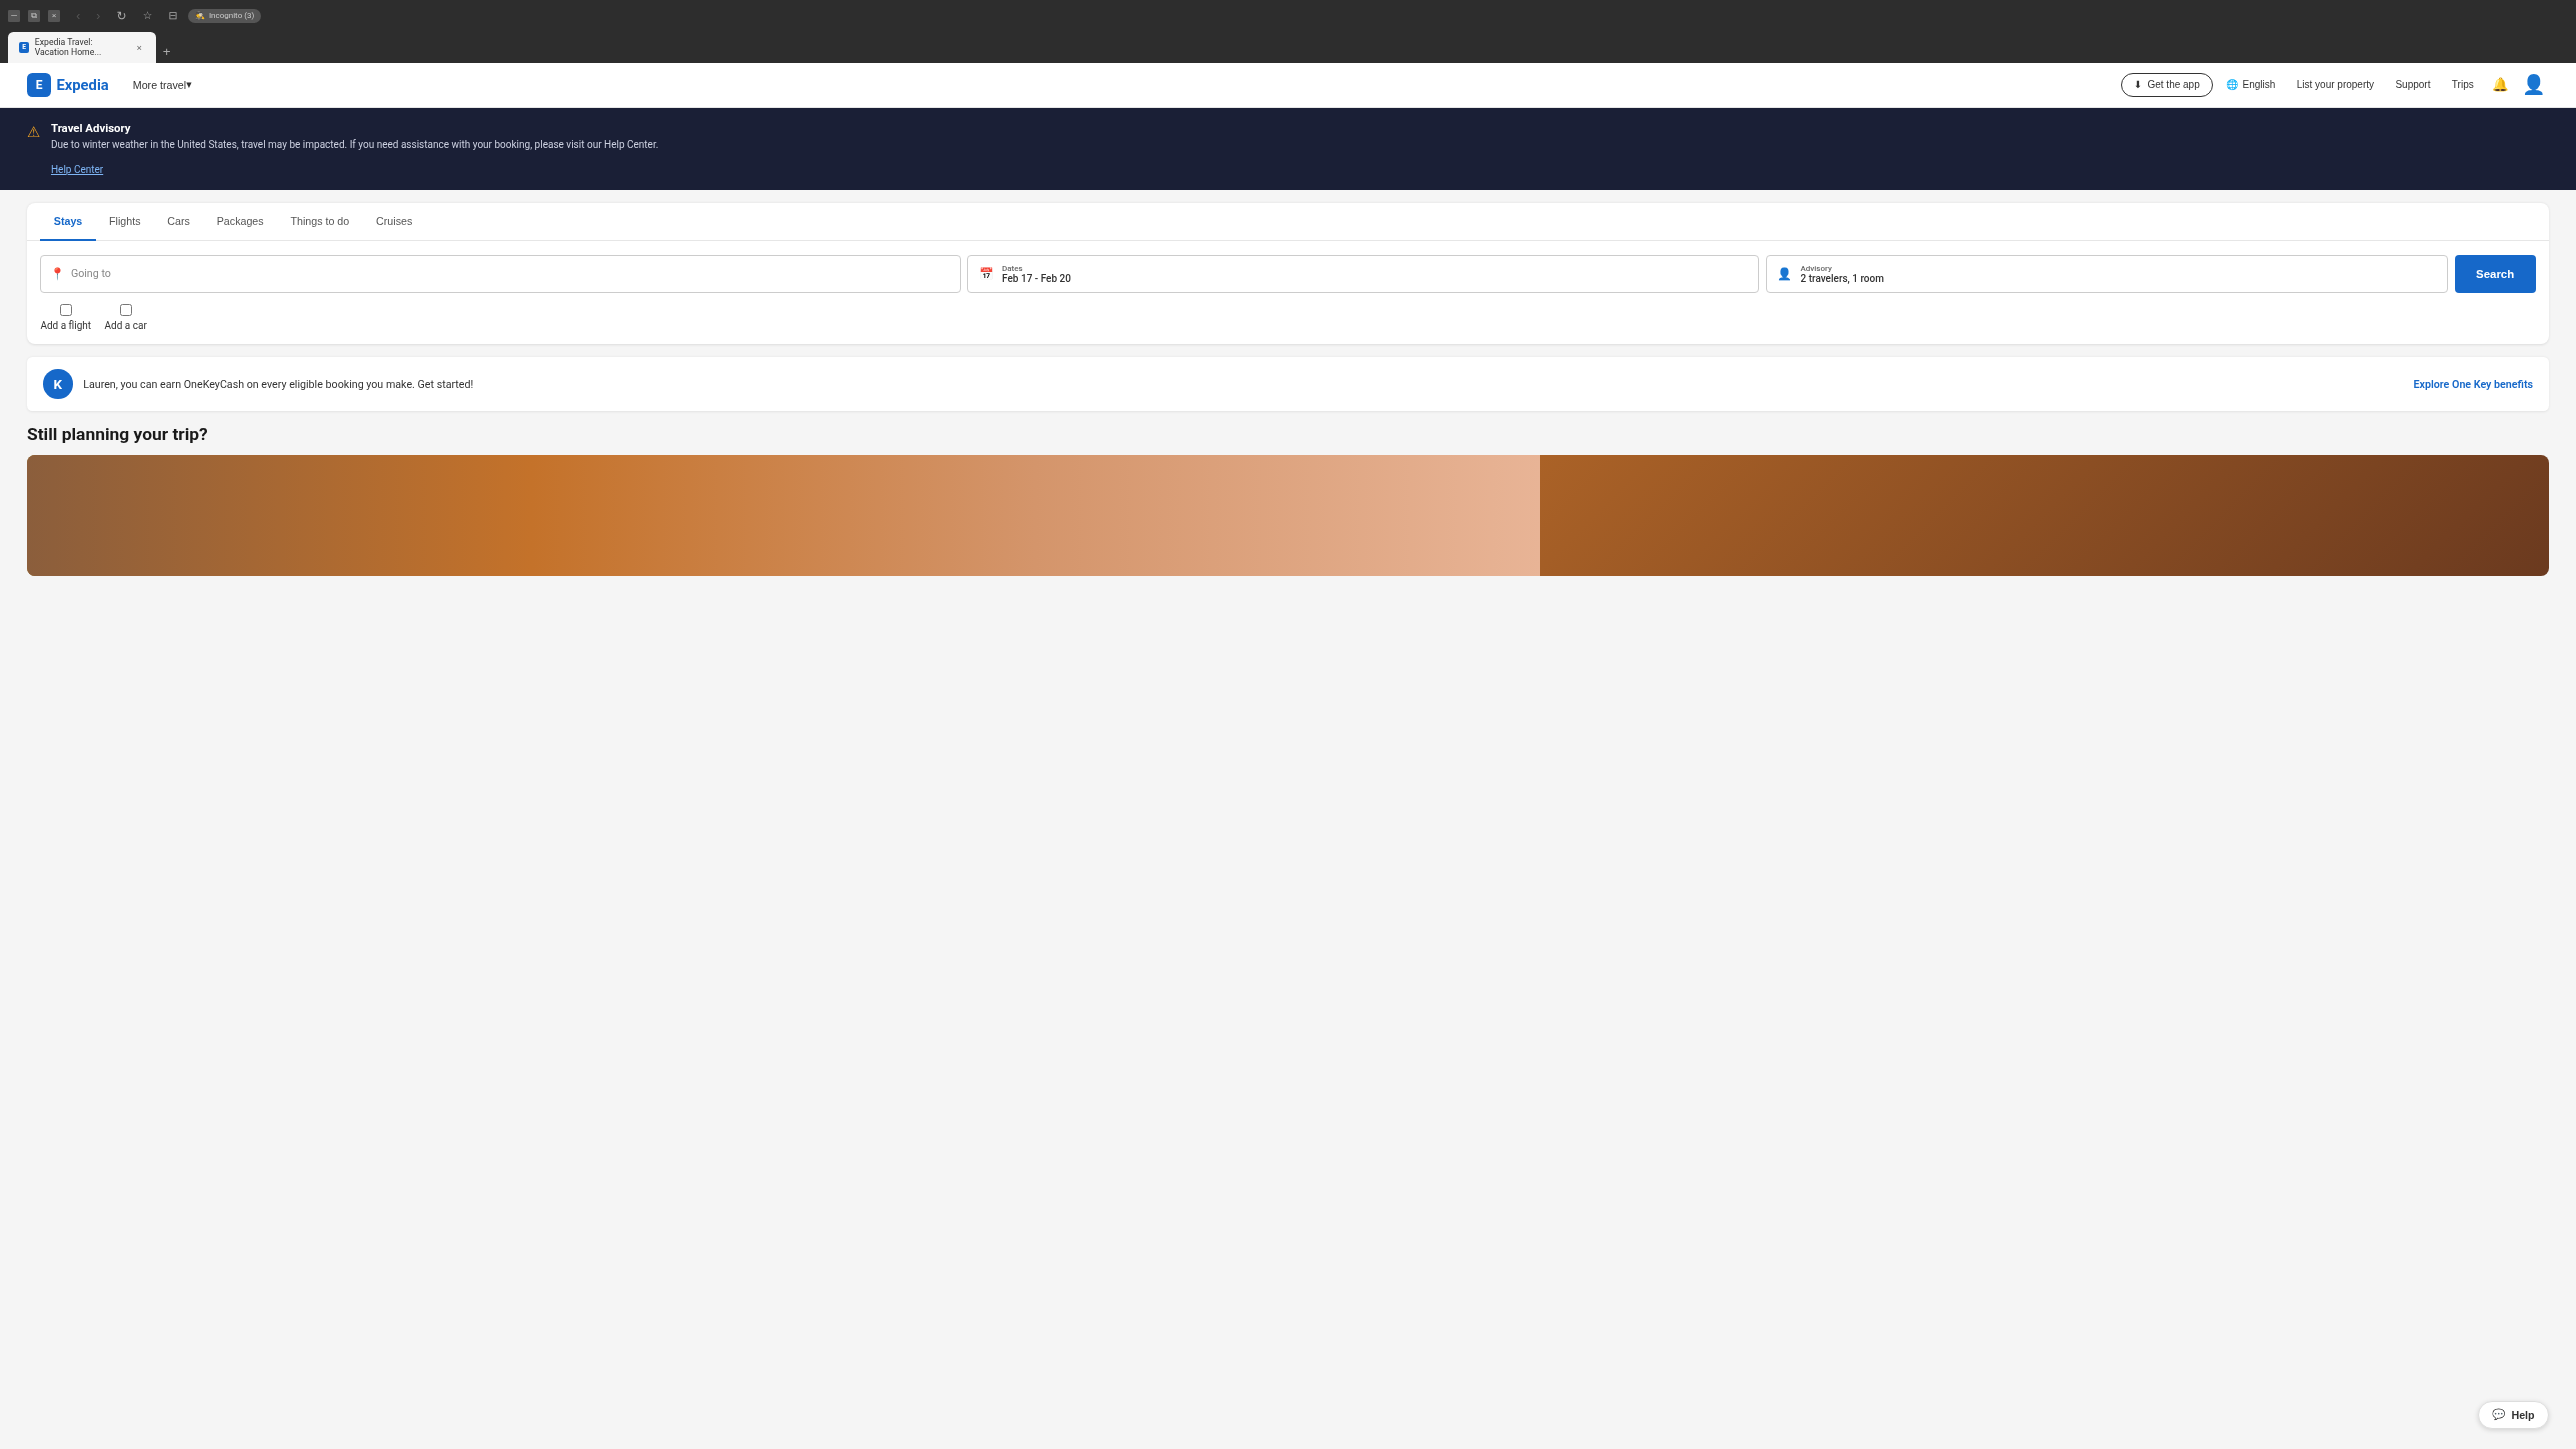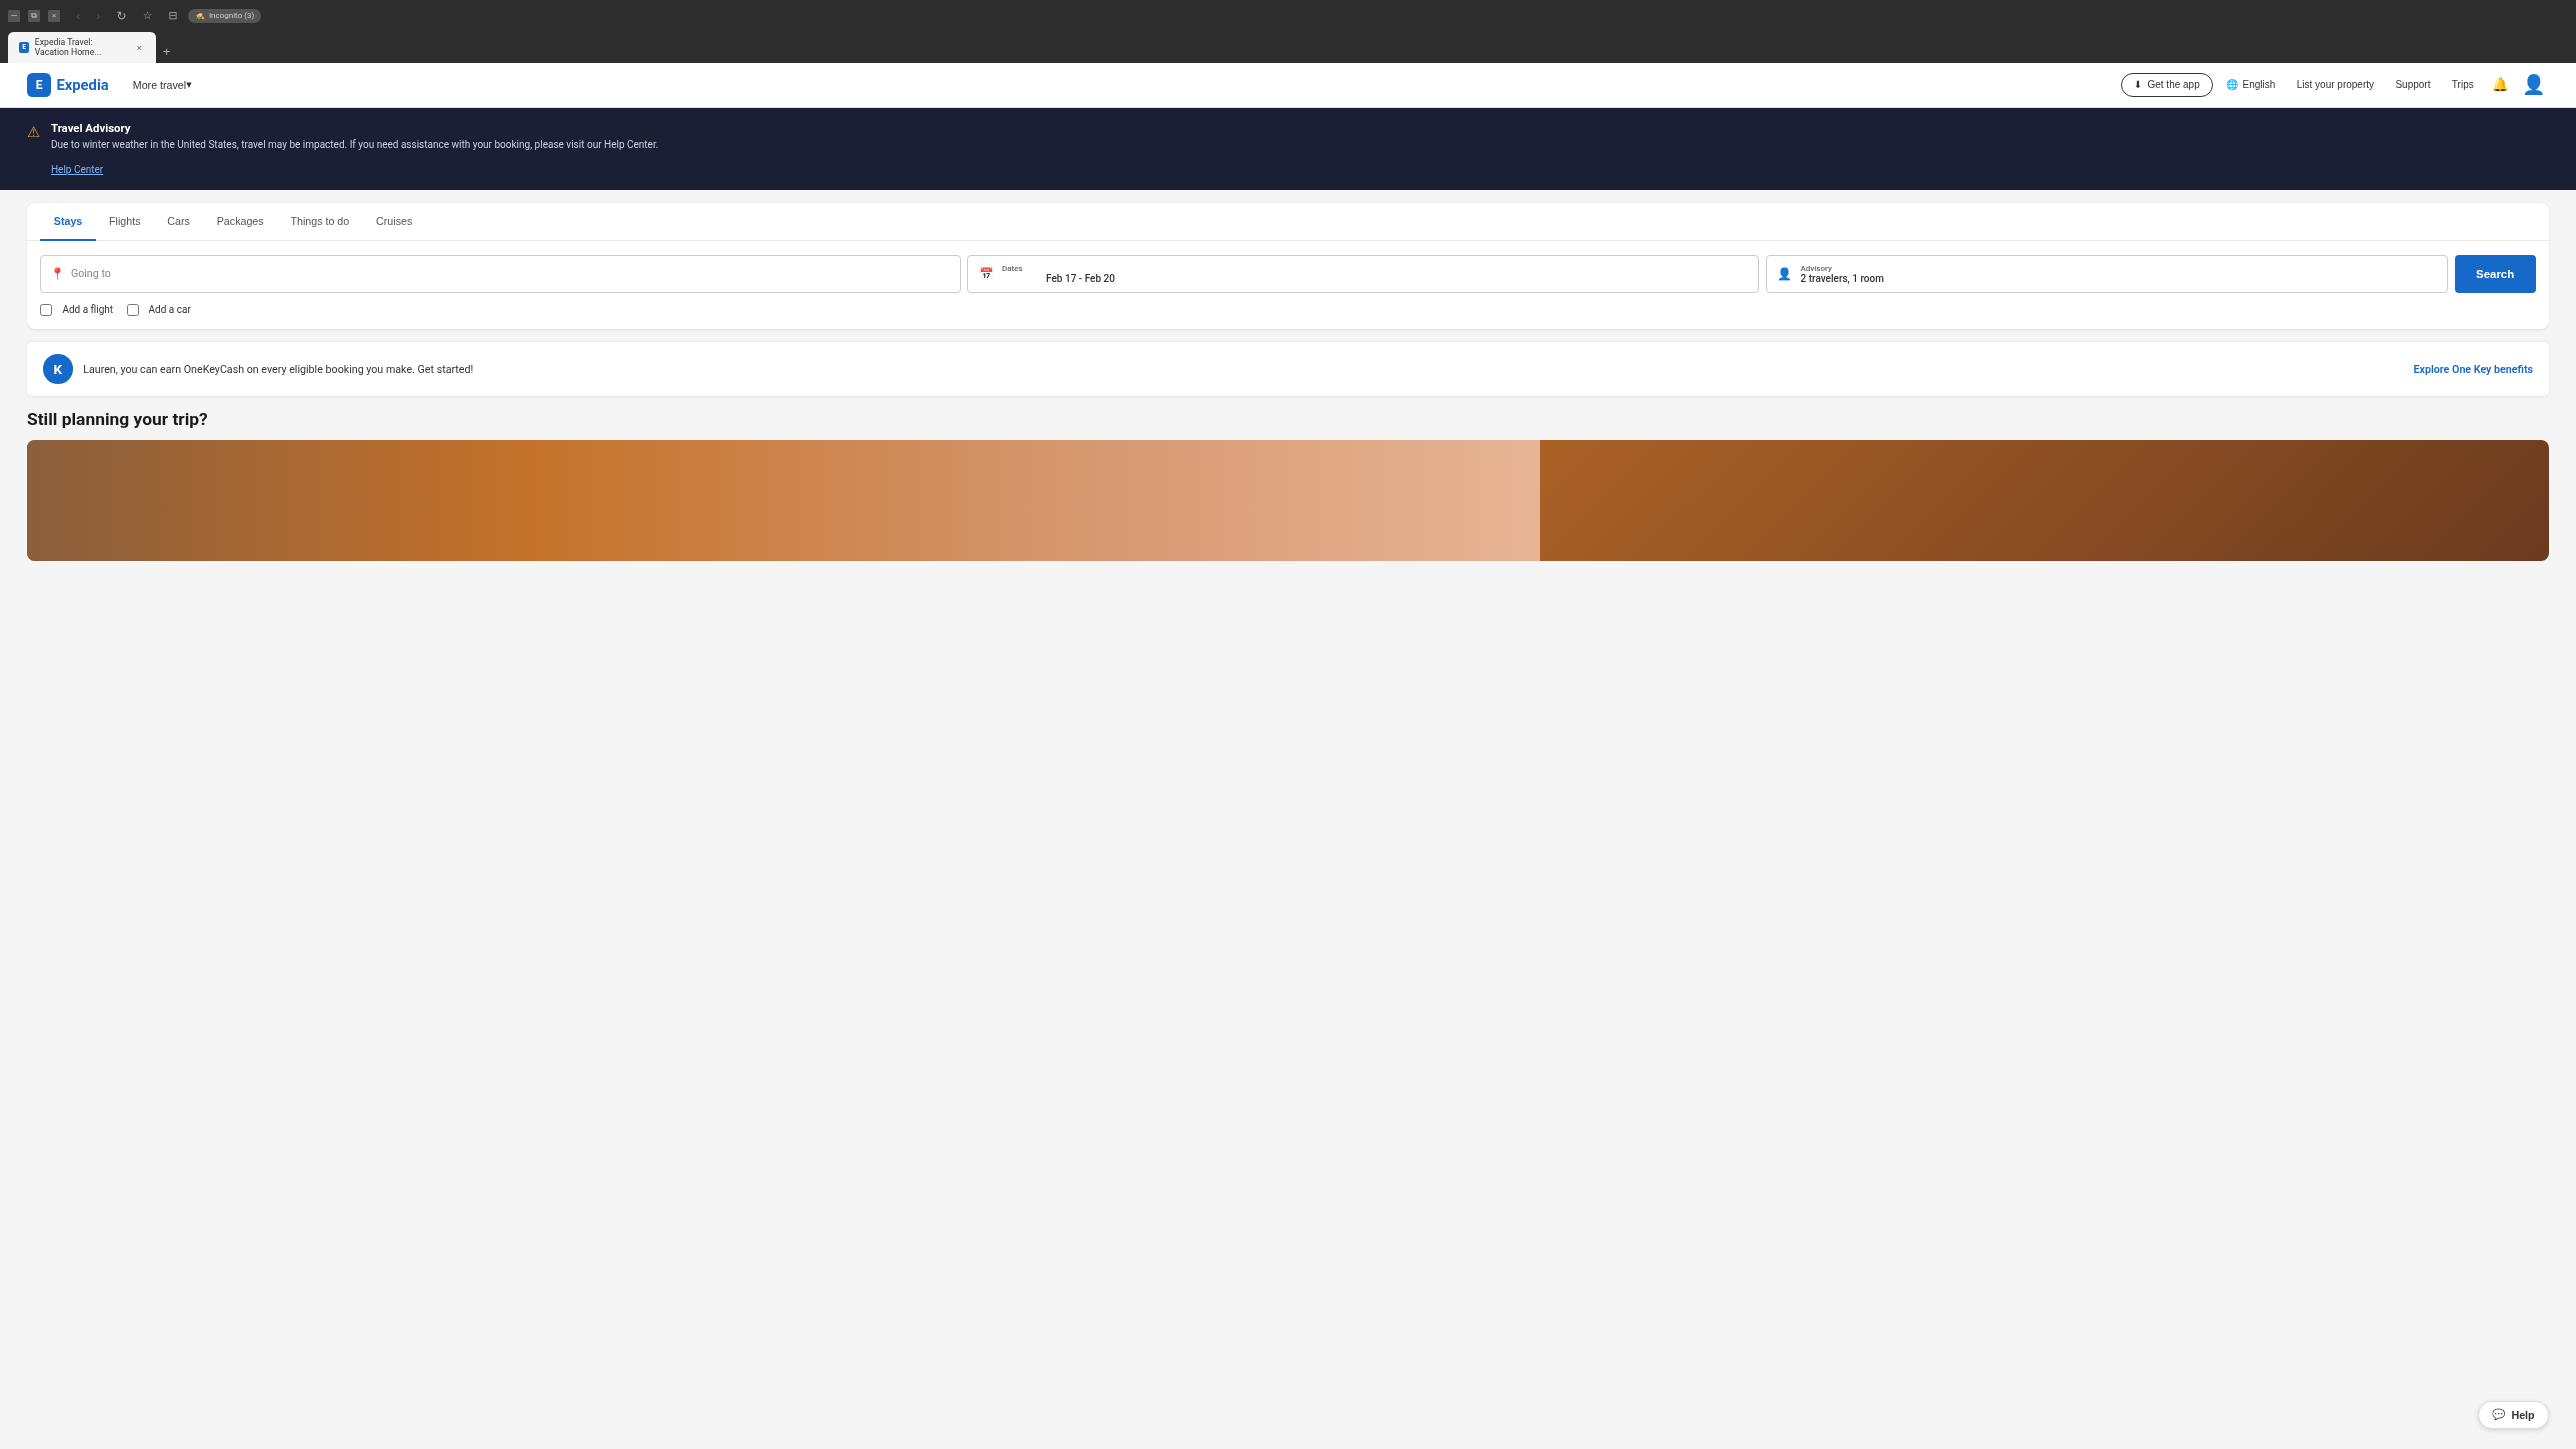--- a/index.html
+++ b/index.html
@@ -420,21 +420,20 @@
     .dates-label {
       font-size: 8px;
       color: #666;
       font-weight: 500;
     }
 
     .dates-value {
       font-size: 10px;
       color: #333;
       font-weight: 500;
-      margin-left: 44px;
     }
 
     .travelers-field {
       flex: 1.2;
       border: 1px solid #cccccc;
       border-radius: 4px;
       padding: 8px 10.7px;
       display: flex;
       align-items: center;
       cursor: pointer;
@@ -481,24 +480,25 @@
 
     .search-extras {
       display: flex;
       align-items: center;
       gap: 13.4px;
     }
 
     .checkbox-item {
       display: flex;
       align-items: center;
-      gap: 10px;
-      cursor: pointer;
-      font-size: 10px;
-      color: #333;
+      gap: 4px;
+      cursor: pointer;
+      font-size: 10px;
+      color: #333;
+      flex-direction: column;
     }
 
     .checkbox-item input[type="checkbox"] {
       width: 12px;
       height: 12px;
       cursor: pointer;
     }
 
     
     .onekey-banner {

